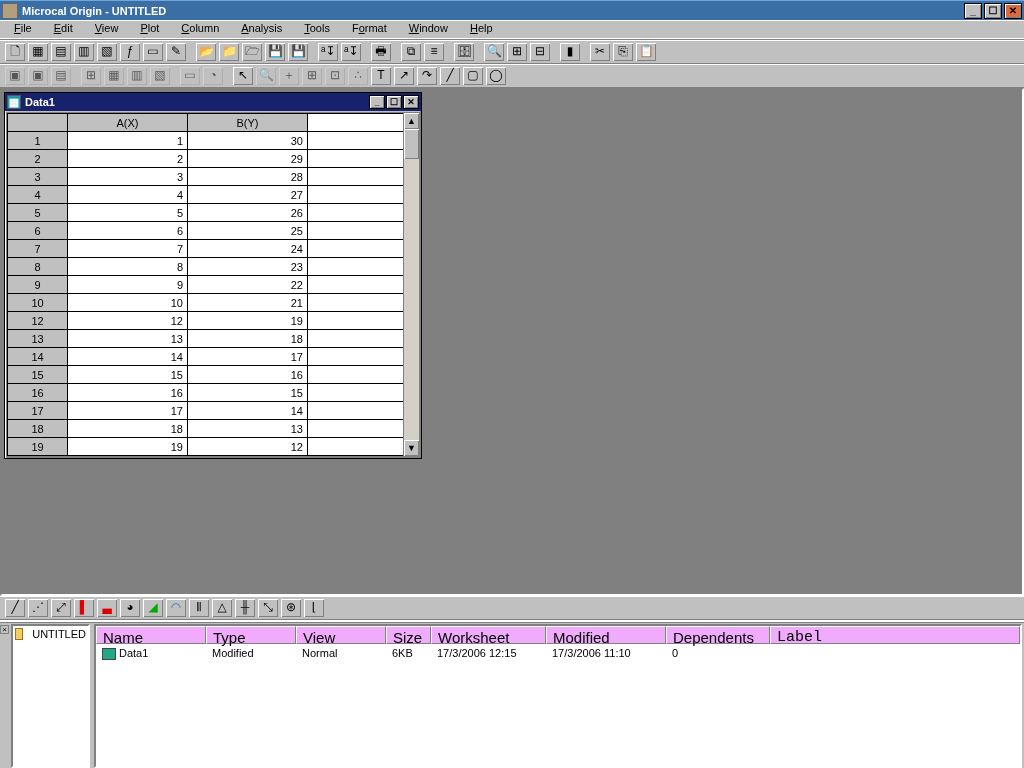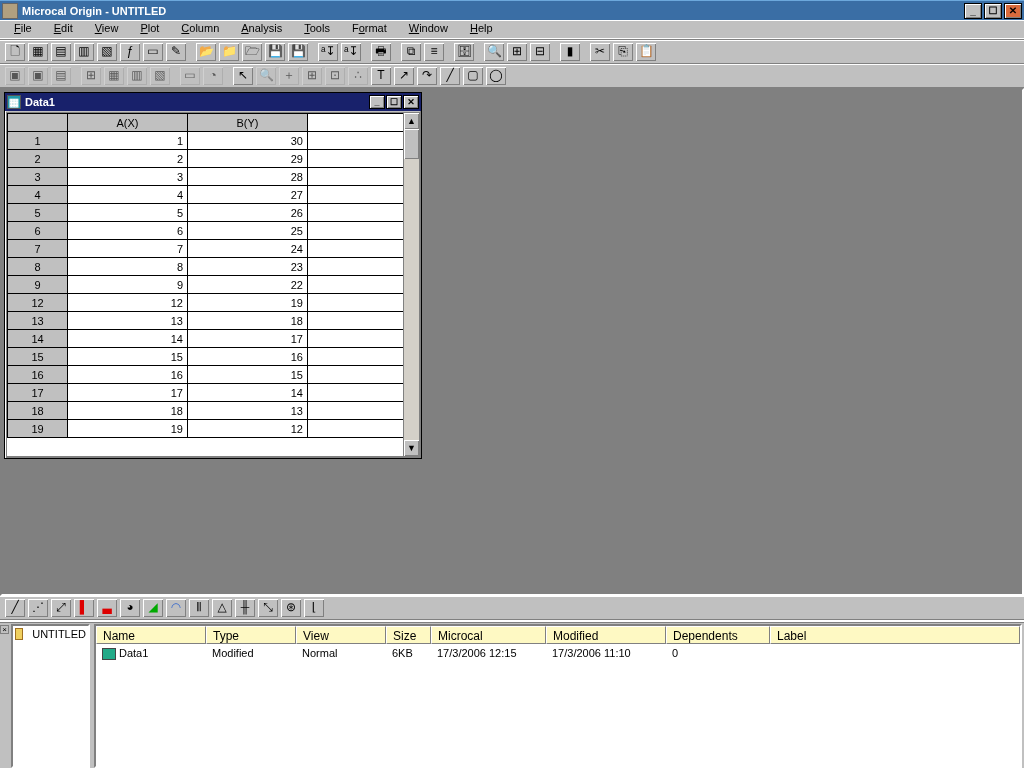--- a/index.html
+++ b/index.html
@@ -53,21 +53,21 @@
 
 .plottoolbar { height: 24px; background: #c0c0c0; display: flex; align-items: center; padding: 1px 4px; gap: 1px; box-shadow: inset 0 1px #fff, inset 0 -1px #808080; }
 
 
 .explorer { height: 150px; background: #c0c0c0; display: flex; border-top: 2px solid #fff; box-shadow: inset 0 1px #808080; }
 .explorer .tree { width: 95px; background: #fff; border: 2px solid; border-color: #808080 #fff #fff #808080; margin: 2px; padding: 2px; overflow:hidden;}
 .explorer .tree .folder { display: flex; align-items: center; gap: 9px; }
 .explorer .tree .ficon { width: 14px; height: 12px; background: #f0d060; border: 1px solid #a07020; }
 .explorer .list { flex: 1; background: #fff; border: 2px solid; border-color: #808080 #fff #fff #808080; margin: 2px; display:flex; flex-direction:column;}
 .explorer .listhdr { display: flex; height: 18px; }
-.explorer .listhdr .col { background: #fef9c3; border: 1px solid; border-color: #fff #808080 #808080 #fff; padding: 2px 6px; font-size: 12px; }
+.explorer .listhdr .col { background: #f0abfc; border: 1px solid; border-color: #fff #808080 #808080 #fff; padding: 2px 6px; font-size: 15px; }
 .explorer .listrow { display: flex; padding: 2px 0; }
 .explorer .listrow .cell { padding: 1px 6px; font-size: 11px; }
 .explorer .listrow .dicon { width:14px; height:12px; background:#2a8; border:1px solid #444; display:inline-block; margin-right:3px; vertical-align:middle;}
 
 </style>
 </head>
 <body>
 
 <div class="titlebar">
   <div class="appicon"></div>
@@ -321,20 +321,26 @@
                 <td>23</td>
                 <td style="border-right:none;"></td>
               </tr>
               <tr>
                 <th class="rowh">9</th>
                 <td>9</td>
                 <td>22</td>
                 <td style="border-right:none;"></td>
               </tr>
               <tr>
+                <th class="rowh">10</th>
+                <td>10</td>
+                <td>21</td>
+                <td style="border-right:none;"></td>
+              </tr>
+              <tr>
                 <th class="rowh">12</th>
                 <td>12</td>
                 <td>19</td>
                 <td style="border-right:none;"></td>
               </tr>
               <tr>
                 <th class="rowh">13</th>
                 <td>13</td>
                 <td>18</td>
                 <td style="border-right:none;"></td>
@@ -443,24 +449,24 @@
       <div class="ficon"></div>
       <span>UNTITLED</span>
     </div>
   </div>
   <div class="list">
     <div class="listhdr" id="list-hdr">
         <div class="col" style="width: 110px;">Name</div>
         <div class="col" style="width: 90px;">Type</div>
         <div class="col" style="width: 90px;">View</div>
         <div class="col" style="width: 45px;">Size</div>
-        <div class="col" style="width: 115px;">Microcal</div>
+        <div class="col" style="width: 115px;">Worksheet</div>
         <div class="col" style="width: 120px;">Modified</div>
         <div class="col" style="width: 104px;">Dependents</div>
-        <div class="col" style="width: 250px;">Label</div>
+        <div class="col" style="width: 250px; font-family: Liberation Mono, monospace;">Label</div>
       </div>
     <div id="list-rows">
         <div class="listrow">
           <div class="cell" style="width: 110px;"><span class="dicon"></span>Data1</div>
           <div class="cell" style="width: 90px;">Modified</div>
           <div class="cell" style="width: 90px;">Normal</div>
           <div class="cell" style="width: 45px;">6KB</div>
           <div class="cell" style="width: 115px;">17/3/2006 12:15</div>
           <div class="cell" style="width: 120px;">17/3/2006 11:10</div>
           <div class="cell" style="width: 90px;">0</div>

